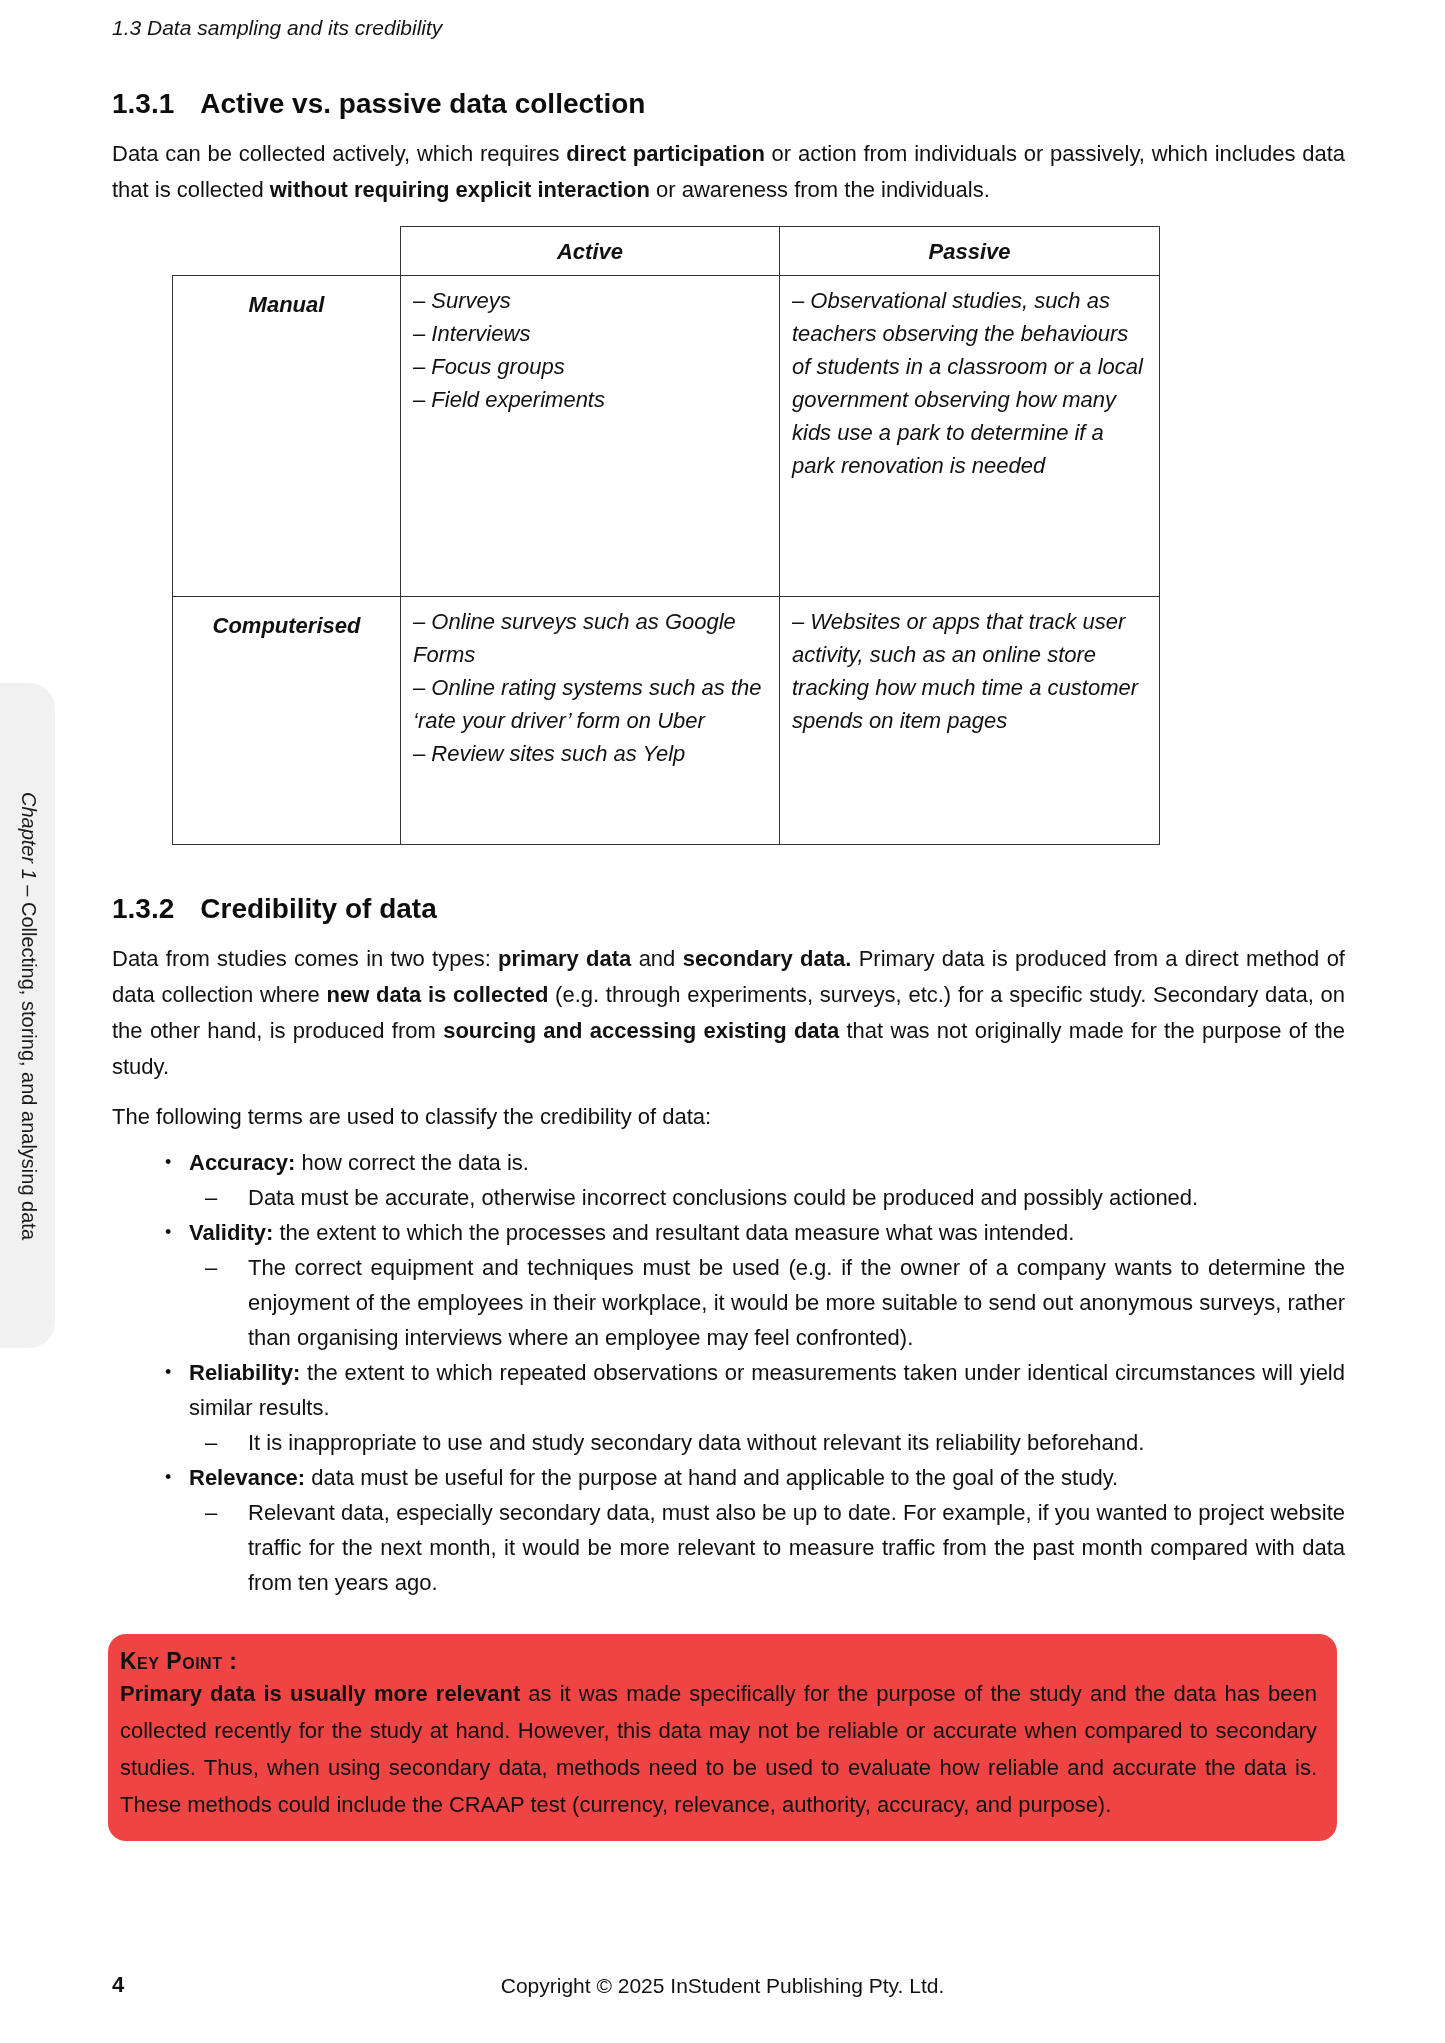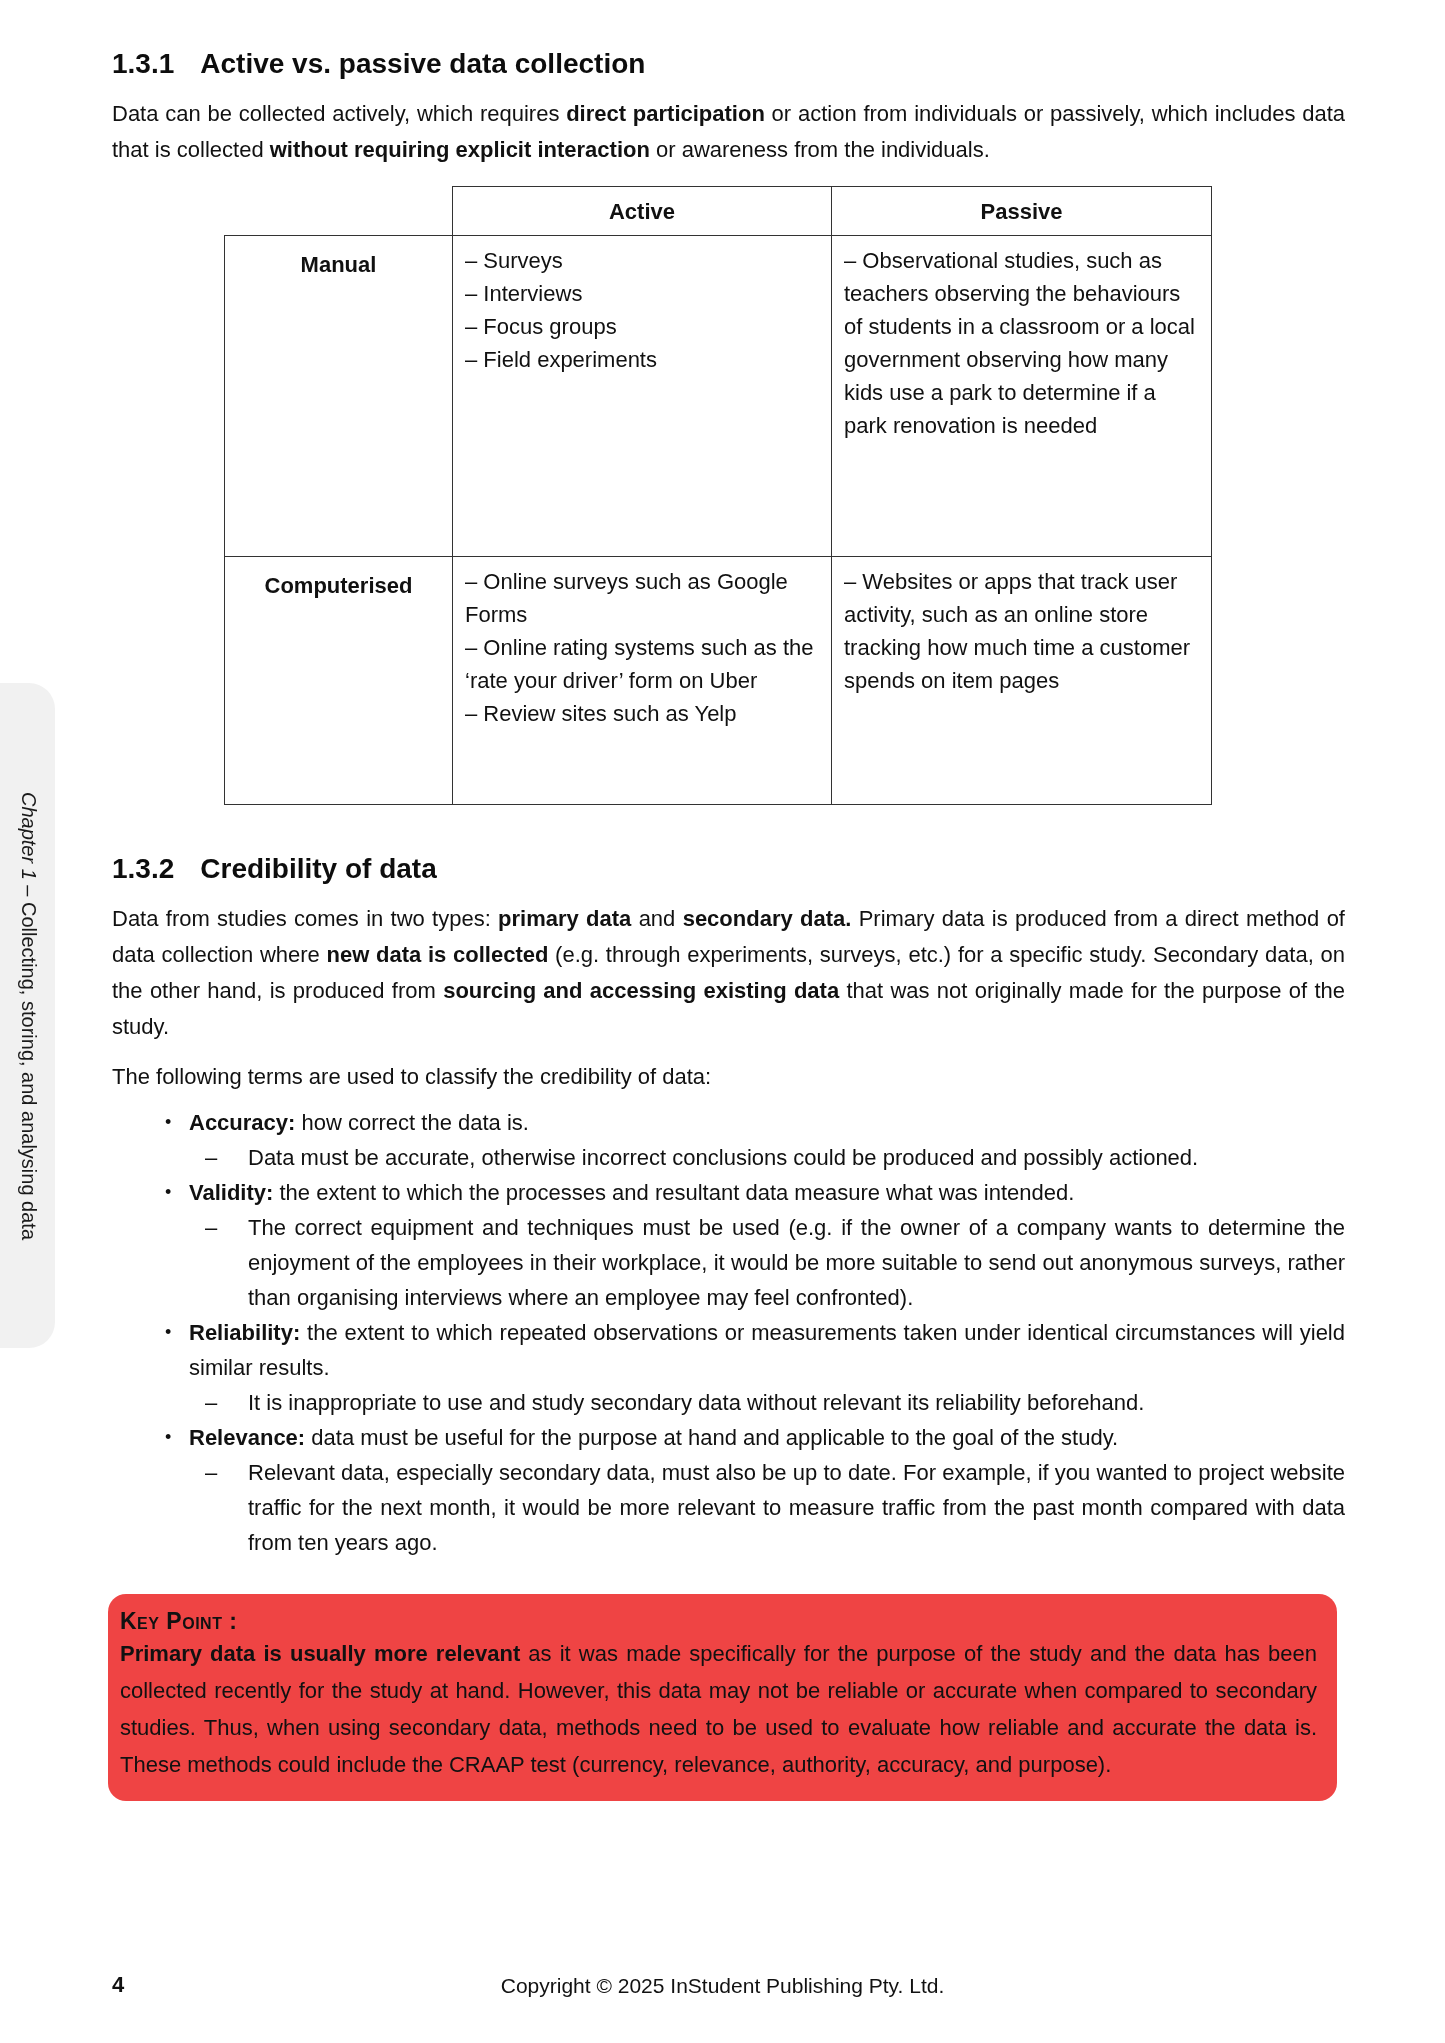--- a/index.html
+++ b/index.html
@@ -37,24 +37,25 @@
     font-size: 22px;
     line-height: 36px;
     text-align: justify;
   }
   .para b, .bold { font-weight: bold; }
 
   
   table.ap {
     border-collapse: collapse;
     table-layout: fixed;
-    margin-left: 112px;
+    margin-left: 60px;
     margin-top: 18px;
     width: 987px;
     font-size: 22px;
+    font-style: italic;
   }
   table.ap col.c1 { width: 228px; }
   table.ap col.c2 { width: 379px; }
   table.ap col.c3 { width: 380px; }
   table.ap th, table.ap td {
     border: 1.5px solid #333333;
     vertical-align: top;
     padding: 8px 12px;
     line-height: 33px;
   }
@@ -150,20 +151,21 @@
 <div class="page">
 
   <div class="sidebar-tab">
     <div class="sidebar-text">
       <span class="it">Chapter 1 </span><span>– Collecting, storing, and analysing data</span>
     </div>
   </div>
 
   <div class="content">
 
+    <div class="running-header">1.3 Data sampling and its credibility</div>
 
     <h2 class="sec">
       <span class="sec-num">1.3.1</span><span>Active vs. passive data collection</span>
     </h2>
 
     <div class="para"><span>Data can be collected actively, which requires </span><span style="font-weight: bold;">direct participation</span><span> or action from individuals or passively, which includes data that is collected </span><span style="font-weight: bold;">without requiring explicit interaction</span><span> or awareness from the individuals.</span></div>
 
     <table class="ap">
       <colgroup>
           <col class="c1">

